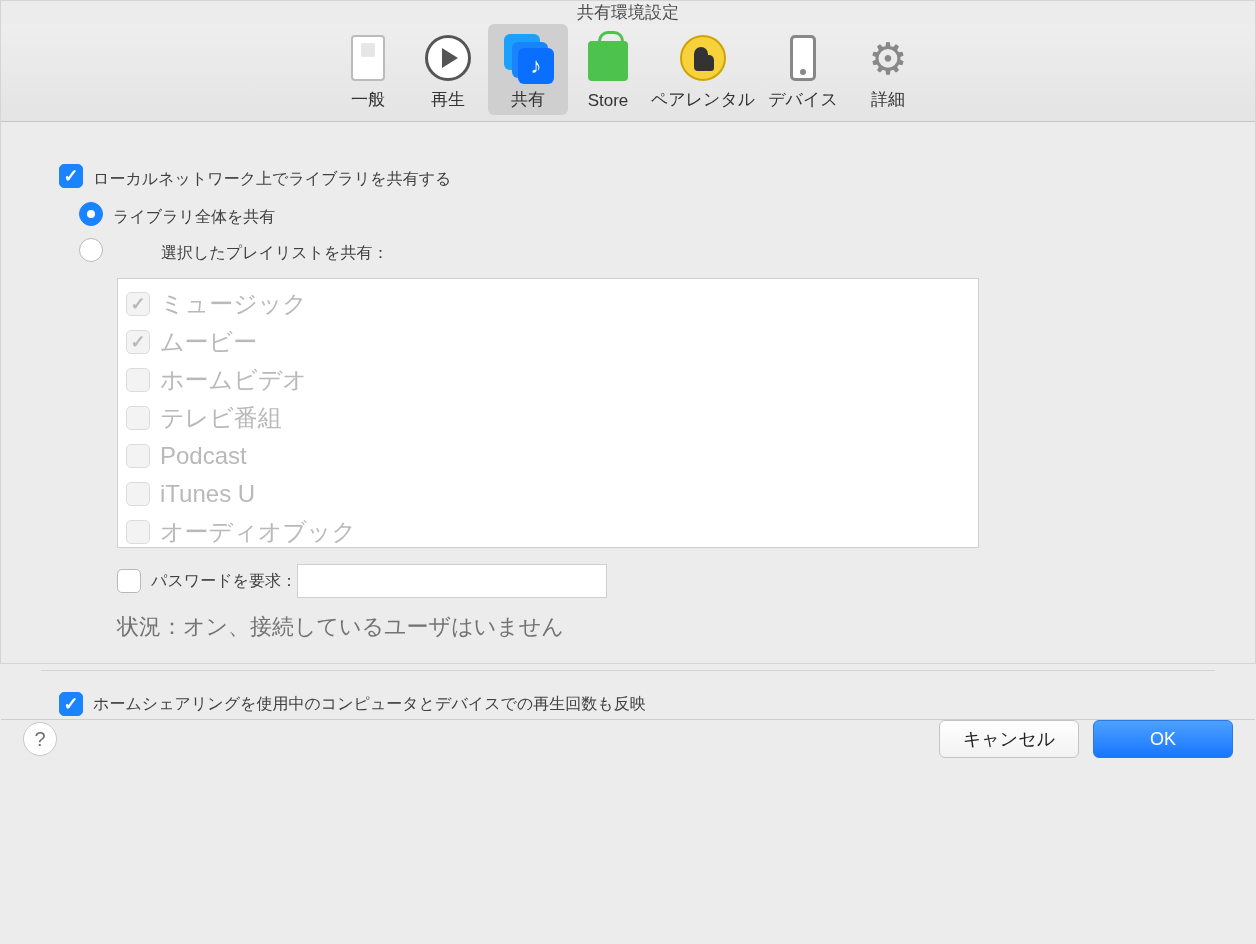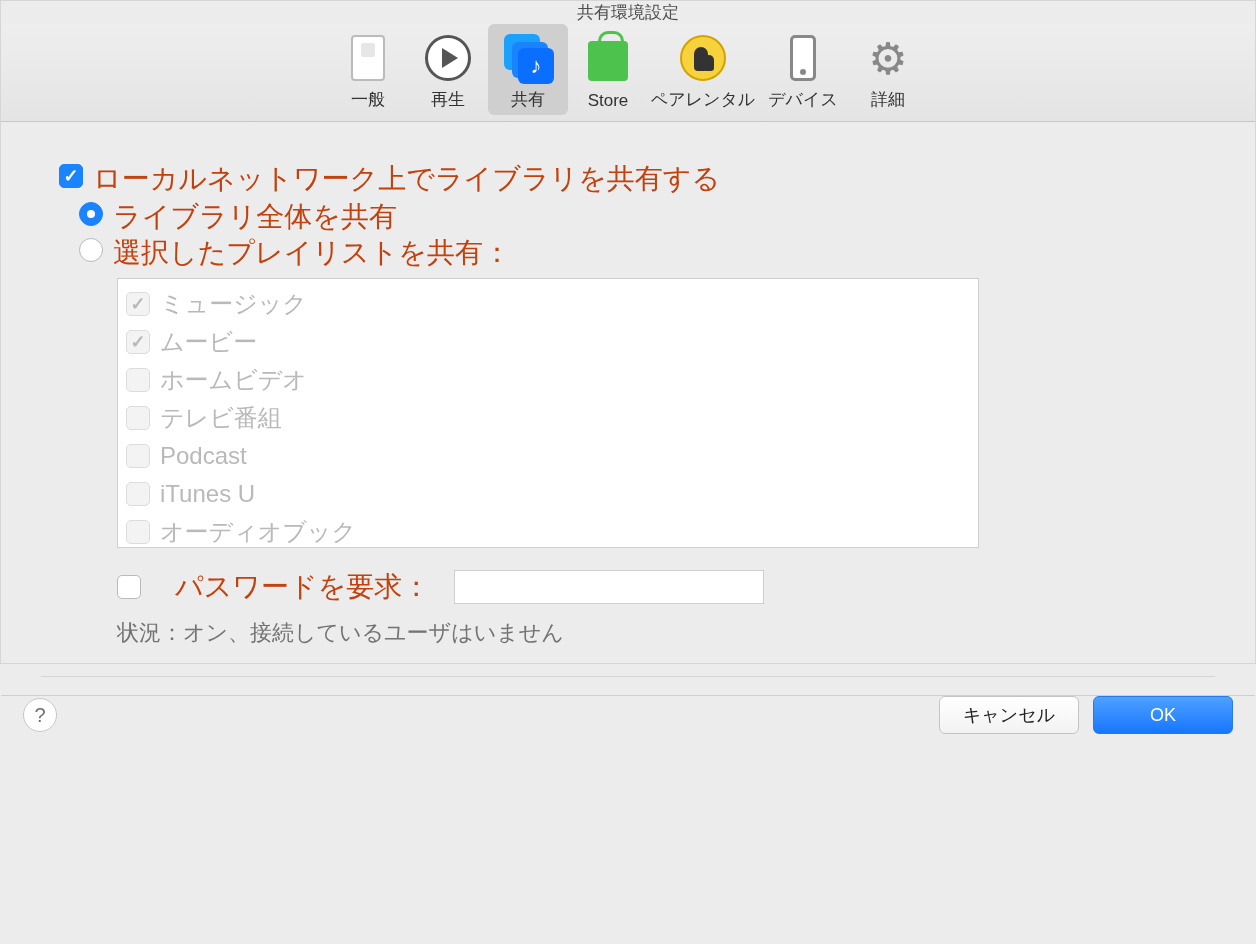--- a/index.html
+++ b/index.html
@@ -78,36 +78,36 @@
   }
   .checkbox.disabled { background: #f3f3f3; border-color: #dcdcdc; }
   .checkbox.disabled.checked { background: #f3f3f3; border-color: #dcdcdc; }
   .checkbox.disabled.checked::after { color: #b8b8b8; }
   .radio { border-radius: 50%; }
   .radio.checked { background: #1a84ff; border-color: #1a84ff; }
   .radio.checked::after {
     content: ""; width: 8px; height: 8px; border-radius: 50%; background: #fff;
   }
   .indent-1 { margin-left: 38px; text-align: right; }
-  .label-text { font-size: 28px; color: #c2410c; line-height: 30px; }
+  .label-text { font-size: 16px; color: #404040; line-height: 30px; }
   .listbox {
     margin-left: 76px;
     margin-top: 10px;
     width: 862px;
     height: 270px;
     border: 1px solid #cfcfcf;
     background: #fff;
     padding: 6px 8px;
   }
   .listbox .item {
     display: flex; align-items: center;
     padding: 4px 0;
   }
   .listbox .item .label-text { color: #b9b9b9; font-size: 24px; }
-  .pw-row { margin-left: 76px; margin-top: 22px; display: flex; align-items: center; gap: 24px;}
+  .pw-row { margin-left: 76px; margin-top: 16px; display: flex; align-items: center; gap: 0;}
   .pw-input {
     width: 310px; height: 34px; border: 1px solid #cfcfcf; background: #fff;
     border-radius: 0;
   }
   .status-row { margin-left: 76px; margin-top: 14px; font-size: 22px; color:#737373;}
   .divider { height: 1px; background: #d4d4d4; margin: 28px 0 18px 0; }
   .home-row { display:flex; align-items:flex-start; margin-left: 18px; }
   .home-row .label-text { max-width: 680px; }
   .footer {
     height: 80px;
@@ -227,21 +227,21 @@
     <div class="row" style="margin-left:18px;">
       <span class="checkbox checked"></span>
       <span class="label-text">ローカルネットワーク上でライブラリを共有する</span>
     </div>
 
     <div class="row indent-1" style="margin-top:8px;">
       <span class="radio checked"></span>
       <span class="label-text">ライブラリ全体を共有</span>
     </div>
 
-    <div class="row indent-1" style="margin-top:3px;">
+    <div class="row indent-1" style="margin-top:3px;gap:48px;">
       <span class="radio"></span>
       <span class="label-text">選択したプレイリストを共有：</span>
     </div>
 
     <div class="listbox">
       <div class="item">
         <span class="checkbox disabled checked"></span>
         <span class="label-text">ミュージック</span>
       </div>
       <div class="item">
@@ -273,20 +273,24 @@
     <div class="pw-row">
       <span class="checkbox"></span>
       <span class="label-text">パスワードを要求：</span>
       <input class="pw-input" type="password" value="" style="">
     </div>
 
     <div class="status-row">状況：オン、接続しているユーザはいません</div>
 
     <div class="divider"></div>
 
+    <div class="home-row">
+      <span class="checkbox checked" style="margin-top:3px;"></span>
+      <span class="label-text">ホームシェアリングを使用中のコンピュータとデバイスでの再生回数も反映</span>
+    </div>
 
   </div>
 
   <div class="footer">
     <div class="help-btn">
       <span>?</span>
     </div>
     <div class="spacer"></div>
     <div class="btn">
       <span>キャンセル</span>

